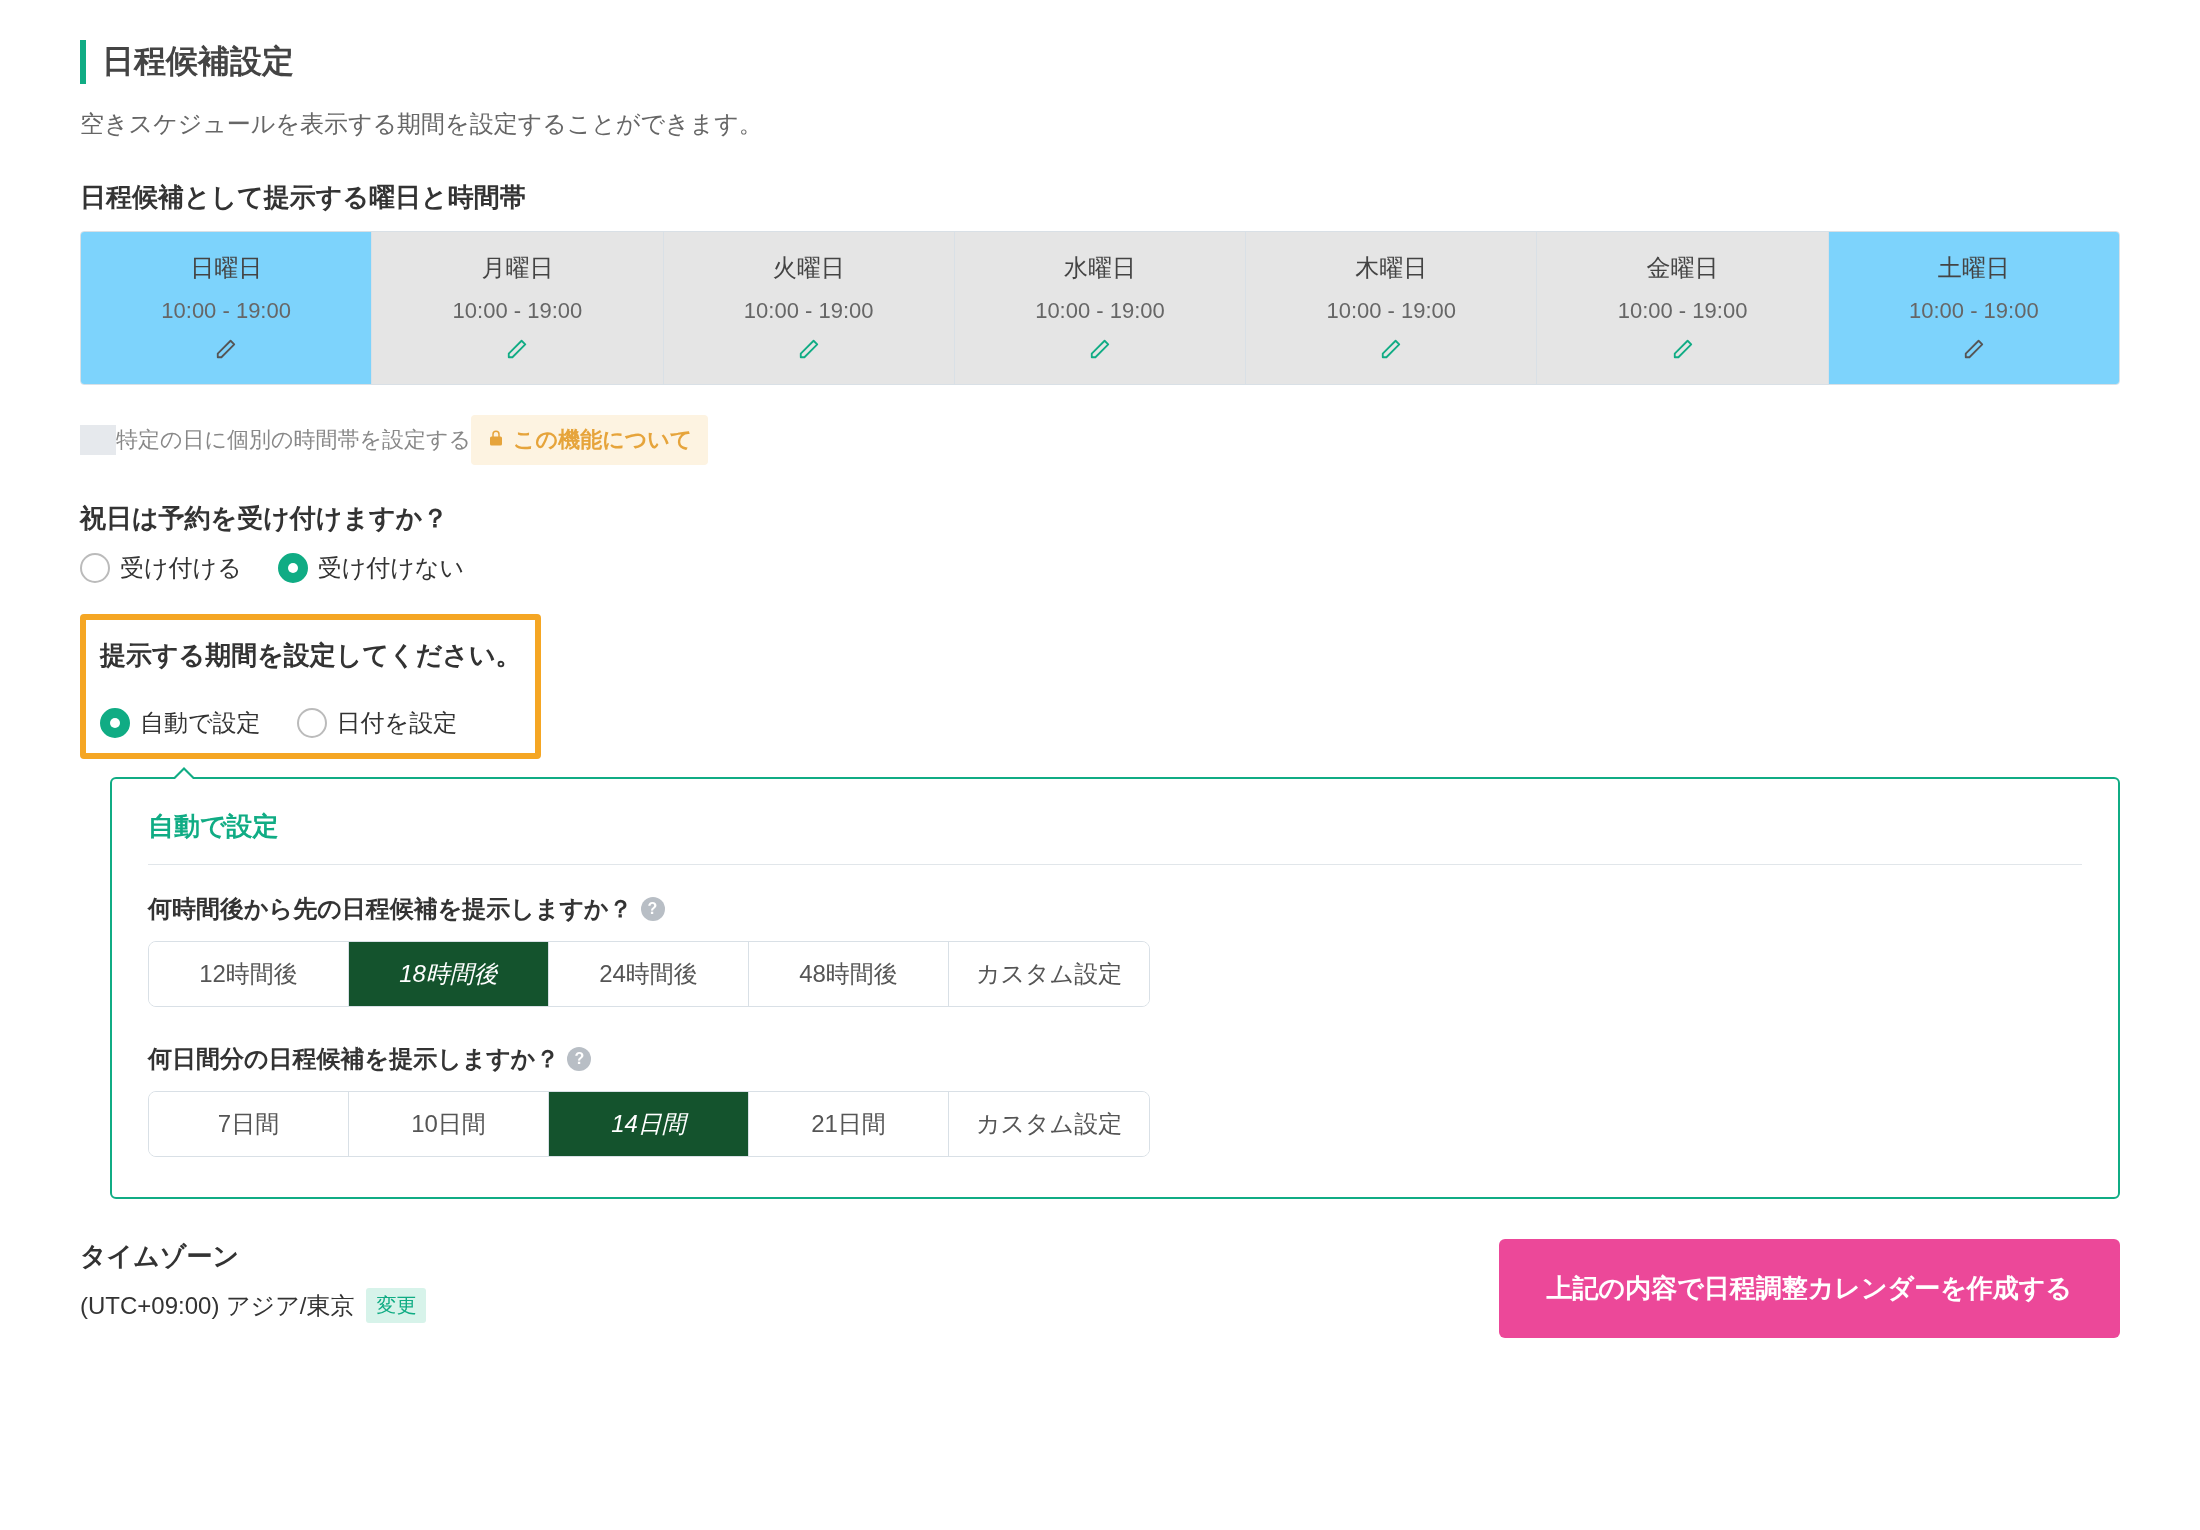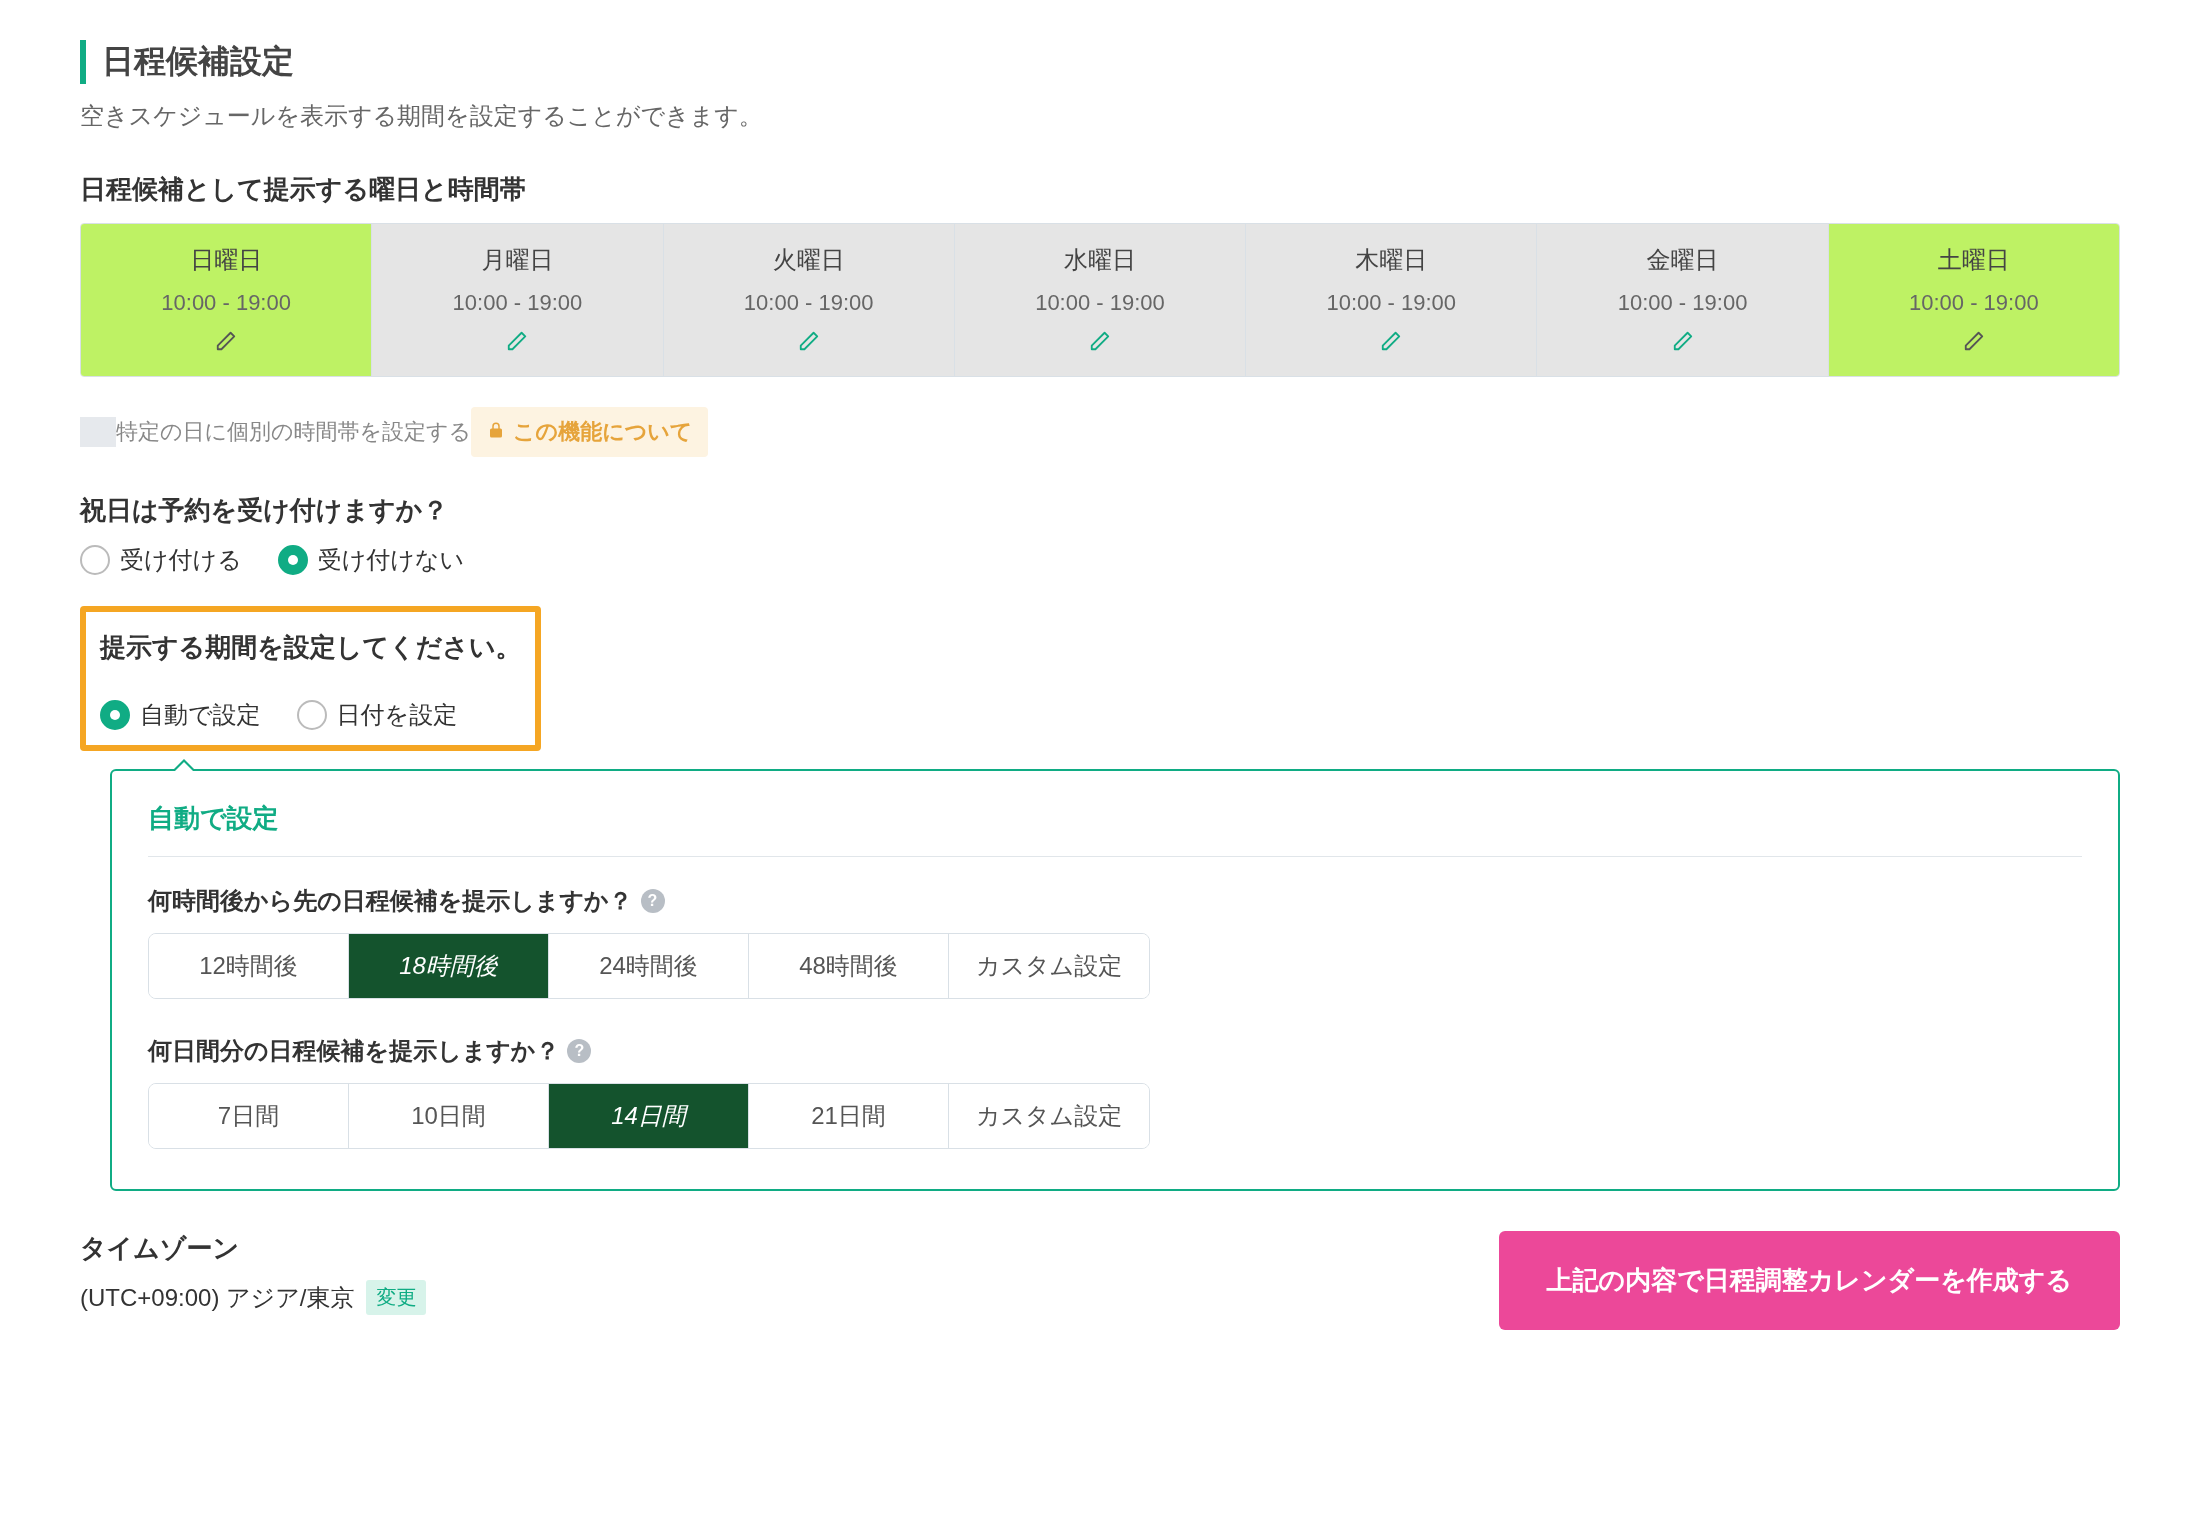--- a/index.html
+++ b/index.html
@@ -13,21 +13,21 @@
       padding: 40px 80px;
       color: #333;
       font-size: 24px;
     }
     .section-title {
       border-left: 6px solid #10ac84;
       padding-left: 16px;
       font-size: 32px;
       font-weight: 600;
       color: #444;
-      margin-bottom: 16px;
+      margin-bottom: 24px;
     }
     .description {
       color: #666;
       font-size: 24px;
       margin-bottom: 40px;
     }
     .subheading {
       font-size: 26px;
       font-weight: 600;
       color: #333;
@@ -44,21 +44,21 @@
       flex: 1;
       text-align: center;
       padding: 20px 8px 18px;
       border-right: 1px solid #d9e0e6;
       background: #e5e5e5;
     }
     .day-cell:last-child {
       border-right: none;
     }
     .day-cell.weekend {
-      background: #bef264;
+      background: #7dd3fc;
     }
     .day-name {
       font-size: 24px;
       color: #444;
       margin-bottom: 14px;
     }
     .day-time {
       font-size: 22px;
       color: #666;
       margin-bottom: 14px;

